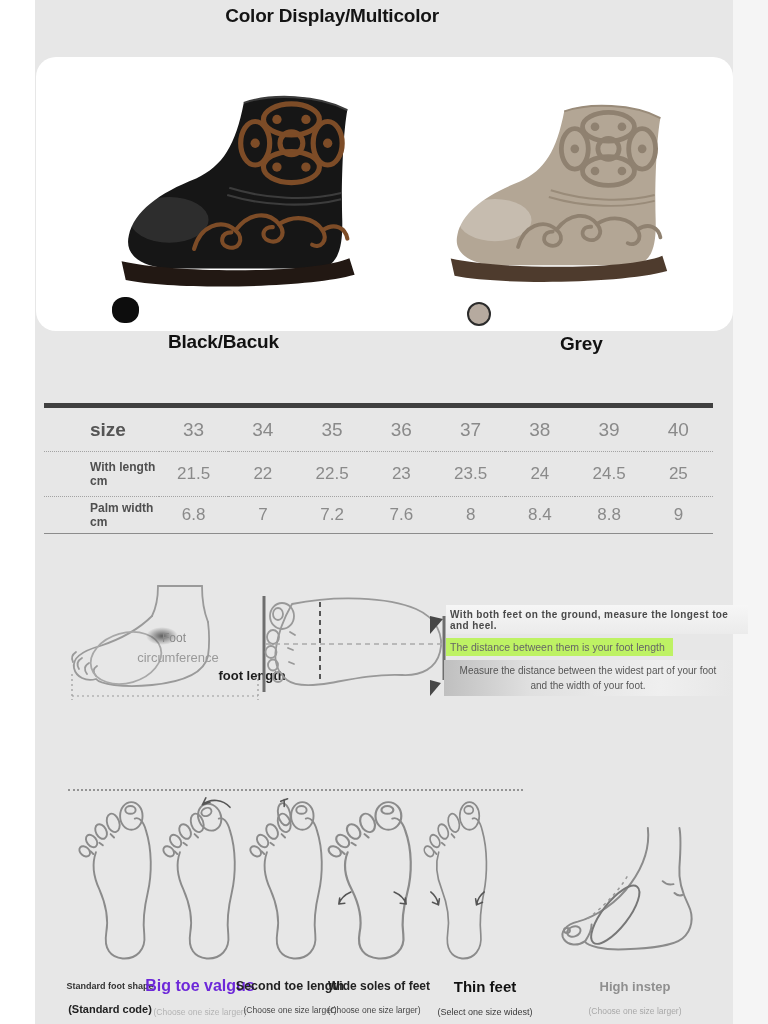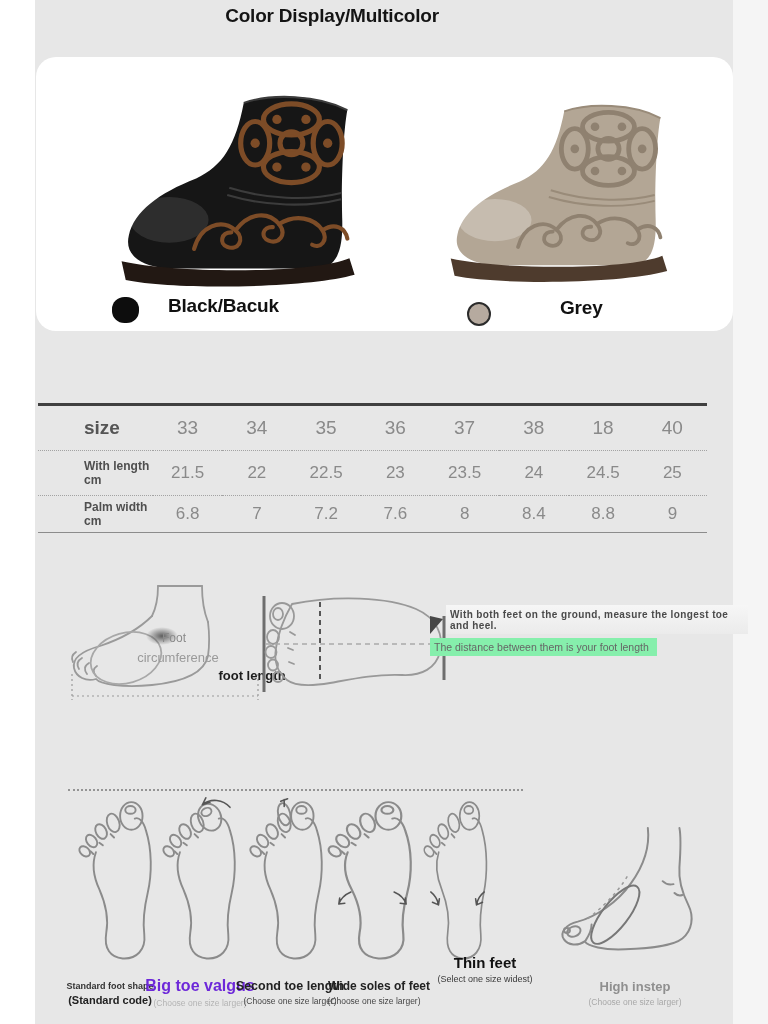--- a/index.html
+++ b/index.html
@@ -10,26 +10,26 @@
 
   .page-title{position:absolute;left:35px;top:5px;width:594px;text-align:center;
     font-size:19px;font-weight:bold;color:#141414;letter-spacing:-0.2px;}
 
   .product-card{position:absolute;left:36px;top:57px;width:697px;height:274px;
     background:#fff;border-radius:20px;}
   .boot{position:absolute;}
   .swatch{position:absolute;}
   .swatch-black{left:76px;top:240px;width:27px;height:26px;border-radius:46%;}
   .swatch-grey{left:431px;top:245px;width:24px;height:24px;border-radius:50%;border:2px solid #2b2b2b;}
-  .swatch-label{position:absolute;font-size:19px;font-weight:bold;color:#111;letter-spacing:-0.2px;}
+  .swatch-label{position:absolute;font-size:19px;font-weight:bold;color:#111;letter-spacing:-0.2px;margin-top:36px;}
   .lbl-black{left:132px;top:238px;}
   .lbl-grey{left:524px;top:240px;}
 
-  table.size-table{position:absolute;left:38px;top:403px;width:669px;border-collapse:collapse;table-layout:fixed;
-    border-top:3px solid #404040;border-bottom:1px solid #8c8c8c;}
+  table.size-table{position:absolute;left:44px;top:403px;width:669px;border-collapse:collapse;table-layout:fixed;
+    border-top:5px solid #404040;border-bottom:1px solid #8c8c8c;}
   table.size-table td{text-align:center;vertical-align:middle;color:#8a8a8a;font-size:17px;padding:0;}
   table.size-table td.rowlabel{text-align:left;padding-left:46px;color:#4f4f4f;}
   tr.r-size{height:46px;}
   tr.r-size td{font-size:19px;}
   tr.r-size td.rowlabel{font-size:19px;font-weight:bold;color:#555;}
   tr.r-len{height:45px;}
   tr.r-len td.rowlabel,tr.r-wid td.rowlabel{font-size:12px;font-weight:bold;}
   tr.r-wid{height:37px;}
   tr.r-size td,tr.r-len td{border-bottom:1px dotted #a3a3a3;}
   .footlen-label{position:absolute;left:182px;top:668px;width:140px;text-align:center;
@@ -37,36 +37,36 @@
   .footlen-label::before{content:"";position:absolute;left:18px;top:-8px;width:90px;height:16px;
     background:radial-gradient(ellipse at center,rgba(50,50,50,.75),rgba(50,50,50,0) 70%);z-index:-1;}
 
   .instructions{position:absolute;left:430px;top:605px;width:318px;}
   .ins-row{display:flex;align-items:flex-end;margin-bottom:4px;}
   .tri{width:0;height:0;border-top:3px solid transparent;border-bottom:15px solid transparent;
     border-left:13px solid #474747;margin-right:3px;flex:none;}
   .tri.small{border-bottom-width:13px;border-left-width:11px;}
   .band1{background:linear-gradient(180deg,#f6f6f6,#ebebeb);color:#4a4a4a;font-weight:bold;
     font-size:10px;letter-spacing:.4px;padding:4px 4px 3px 4px;}
-  .band2{background:#86efac;color:#666;font-size:10.5px;padding:3px 8px 3px 4px;width:fit-content;}
+  .band2{background:#bef264;color:#666;font-size:10.5px;padding:3px 8px 3px 4px;margin-left:16px;width:fit-content;}
   .band3{background:linear-gradient(90deg,#bfbfbf,#e0e0e0 30%,#efefef 75%,#e7e7e7);color:#565656;
     font-size:10px;padding:3px 6px;text-align:center;max-width:288px;line-height:1.5;}
 
   .dotline{position:absolute;left:68px;top:789px;width:455px;border-top:2px dotted #949494;}
   .sole-svg{position:absolute;top:788px;width:95px;height:182px;}
   .instep-svg{position:absolute;left:552px;top:820px;width:168px;height:148px;}
 
   .fs-label{position:absolute;text-align:center;color:#222;}
   .fs-title{font-weight:bold;display:block;}
-  .fs-sub{display:block;margin-top:3px;}
+  .fs-sub{display:block;margin-top:12px;}
   .fs1{left:58px;top:981px;width:104px;}  .fs1 .fs-title{font-size:9px;color:#333;} .fs1 .fs-sub{font-size:11px;font-weight:bold;color:#222;}
   .fs2{left:145px;top:977px;width:110px;} .fs2 .fs-title{font-size:16px;color:#6d28d9;} .fs2 .fs-sub{font-size:8.5px;color:#b3b3b3;}
   .fs3{left:235px;top:979px;width:110px;} .fs3 .fs-title{font-size:12.5px;} .fs3 .fs-sub{font-size:8.5px;color:#454545;}
   .fs4{left:318px;top:979px;width:112px;} .fs4 .fs-title{font-size:12px;text-align:right;} .fs4 .fs-sub{font-size:8.5px;color:#454545;}
-  .fs5{left:425px;top:954px;width:120px;} .fs5 .fs-title{font-size:15px;color:#111;} .fs5 .fs-sub{font-size:9px;color:#3a3a3a;}
+  .fs5{left:425px;top:978px;width:120px;} .fs5 .fs-title{font-size:15px;color:#111;} .fs5 .fs-sub{font-size:9px;color:#3a3a3a;}
   .fs6{left:570px;top:979px;width:130px;} .fs6 .fs-title{font-size:13px;font-weight:bold;color:#8f8f8f;} .fs6 .fs-sub{font-size:8.5px;color:#a8a8a8;}
 
   .boot-black{--body:#161616;--hi:rgba(255,255,255,.10);--trim:#7d4c27;--seam:#3c3c3c;--sole:#221813;}
   .boot-grey{--body:#b3a695;--hi:rgba(255,255,255,.25);--trim:#8f8170;--seam:#998b79;--sole:#4e3b2d;}
   .boot path.body{fill:var(--body);}
   .boot .orn{stroke:var(--trim);fill:none;stroke-width:5;}
   .boot .orn-dot{fill:var(--trim);}
   .boot .scroll{stroke:var(--trim);fill:none;stroke-width:4;stroke-linecap:round;}
   .boot .seam{stroke:var(--seam);fill:none;stroke-width:2;}
   .boot .sole{fill:var(--sole);}
@@ -157,21 +157,21 @@
       </colgroup>
     <tbody>
         <tr class="r-size">
       <td class="rowlabel">size</td>
       <td>33</td>
       <td>34</td>
       <td>35</td>
       <td>36</td>
       <td>37</td>
       <td>38</td>
-      <td>18</td>
+      <td>39</td>
       <td>40</td>
     </tr>
     <tr class="r-len">
       <td class="rowlabel">With length cm</td>
       <td>21.5</td>
       <td>22</td>
       <td>22.5</td>
       <td>23</td>
       <td>23.5</td>
       <td>24</td>
@@ -233,20 +233,24 @@
   </svg>
 
   <div class="instructions">
     <div class="ins-row">
       <span class="tri"></span>
       <span class="band1">With both feet on the ground, measure the longest toe and heel.</span>
     </div>
     <div class="ins-row">
       <span class="band2">The distance between them is your foot length</span>
     </div>
+    <div class="ins-row">
+      <span class="tri small"></span>
+      <span class="band3">Measure the distance between the widest part of your foot and the width of your foot.</span>
+    </div>
   </div>
 
   <svg width="0" height="0" style="position:absolute;">
     <defs>
       <g id="sole-core" stroke-linecap="round">
         <path d="M30,64 C25,78 27,92 34,107 C41,123 45,140 42,157 C39,176 47,186 61,187 C77,188 88,177 86,159 C84,143 86,128 90,111 C95,89 95,61 88,39 C85,28 80,23 75,25"></path>
         <ellipse cx="50" cy="30" rx="7" ry="11" transform="rotate(-18 50 30)"></ellipse>
         <ellipse cx="36" cy="40" rx="6" ry="9" transform="rotate(-28 36 40)"></ellipse>
         <ellipse cx="25" cy="51" rx="5.5" ry="8" transform="rotate(-38 25 51)"></ellipse>
         <ellipse cx="17" cy="63" rx="5" ry="7" transform="rotate(-48 17 63)"></ellipse>

